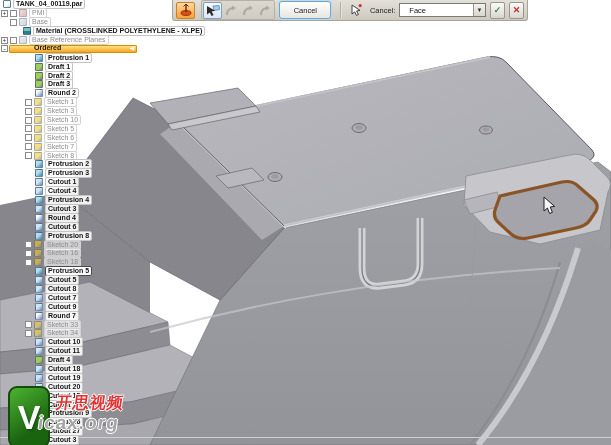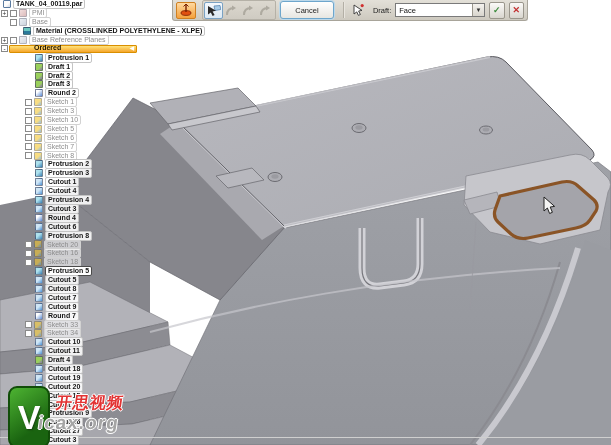--- a/index.html
+++ b/index.html
@@ -16,21 +16,21 @@
   .tb-group{display:flex;margin-left:6px;background:linear-gradient(#dcd8cf,#cfcbc2);border:1px solid #b5b1a7;border-radius:2px;height:18px;align-items:center;padding:0 1px;}
   .tb-slot{width:17px;height:15px;display:flex;align-items:center;justify-content:center;border-radius:2px;}
   .tb-slot.active{background:linear-gradient(#f4f8fc,#dce9f4);border:1px solid #7aa2c4;}
   .cancel-btn{margin-left:4px;width:58px;height:16px;font-size:7.5px;color:#222;
           background:linear-gradient(#ffffff,#e7e6e1);border:1px solid #6ea6cc;border-radius:3px;
           box-shadow:0 0 0 1px #bcd8ea;display:flex;align-items:center;justify-content:center;}
   .tb-sep{width:1px;height:16px;background:#b3afa5;margin:0 5px 0 9px;box-shadow:1px 0 0 #e8e5de;}
   .tb-flat{width:20px;border:1px solid transparent;}
   .select-label{font-size:7.5px;color:#222;margin:0 4px 0 6px;}
   .select-field{width:100px;height:14px;background:#fff;border:1px solid #7a7a7a;display:flex;align-items:center;box-sizing:border-box;}
-  .select-value{flex:1;font-size:7.5px;color:#111;padding-left:3px;}
+  .select-value{flex:1;font-size:7.5px;color:#111;padding-left:9px;}
   .select-arrow{width:11px;height:12px;background:linear-gradient(#f4f2ee,#d8d5cd);border-left:1px solid #9a968c;
           font-size:6px;color:#333;display:flex;align-items:center;justify-content:center;}
   .sq-btn{width:15px;height:15px;margin-left:4px;background:linear-gradient(#fbfaf8,#d9d6cf);
           border:1px solid #9a968c;border-radius:2px;font-size:9px;font-weight:bold;
           display:flex;align-items:center;justify-content:center;}
   .sq-check{color:#3a8a3a;}
   .sq-x{color:#c23030;}
   
   #tree{position:absolute;left:0;top:0;width:230px;z-index:6;}
   .trow{height:8.9px;line-height:8.9px;display:flex;align-items:center;white-space:nowrap;}
@@ -187,21 +187,21 @@
       </div>
     </div>
     <div class="cancel-btn">Cancel</div>
     <div class="tb-sep"></div>
     <div class="tb-btn tb-flat">
       <svg width="15" height="14">
         <path d="M4,2 L4,11 L6.8,8.9 L8.4,12.4 L10.4,11.5 L8.6,8 L12,7.4 Z" fill="#fff" stroke="#333" stroke-width="0.9"></path>
         <circle cx="12.2" cy="2.6" r="1.6" fill="#d03030"></circle>
       </svg>
     </div>
-    <span class="select-label">Draft:</span>
+    <span class="select-label">Cancel:</span>
     <div class="select-field">
       <span class="select-value">Face</span>
       <span class="select-arrow">▼</span>
     </div>
     <div class="sq-btn sq-check">✓</div>
     <div class="sq-btn sq-x">✕</div>
   </div>
 
   <div id="tree">
       <div class="trow">

